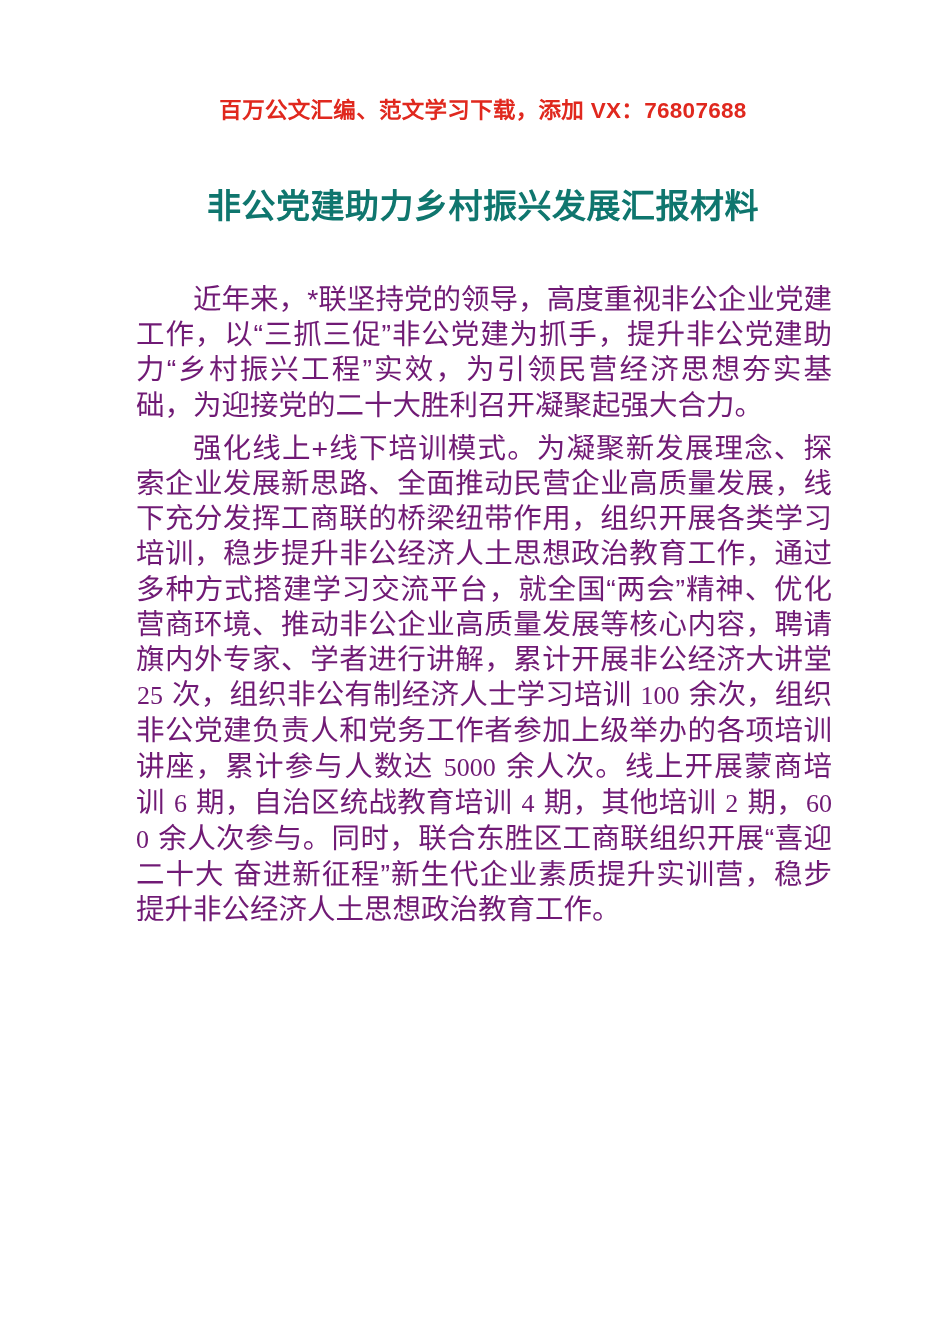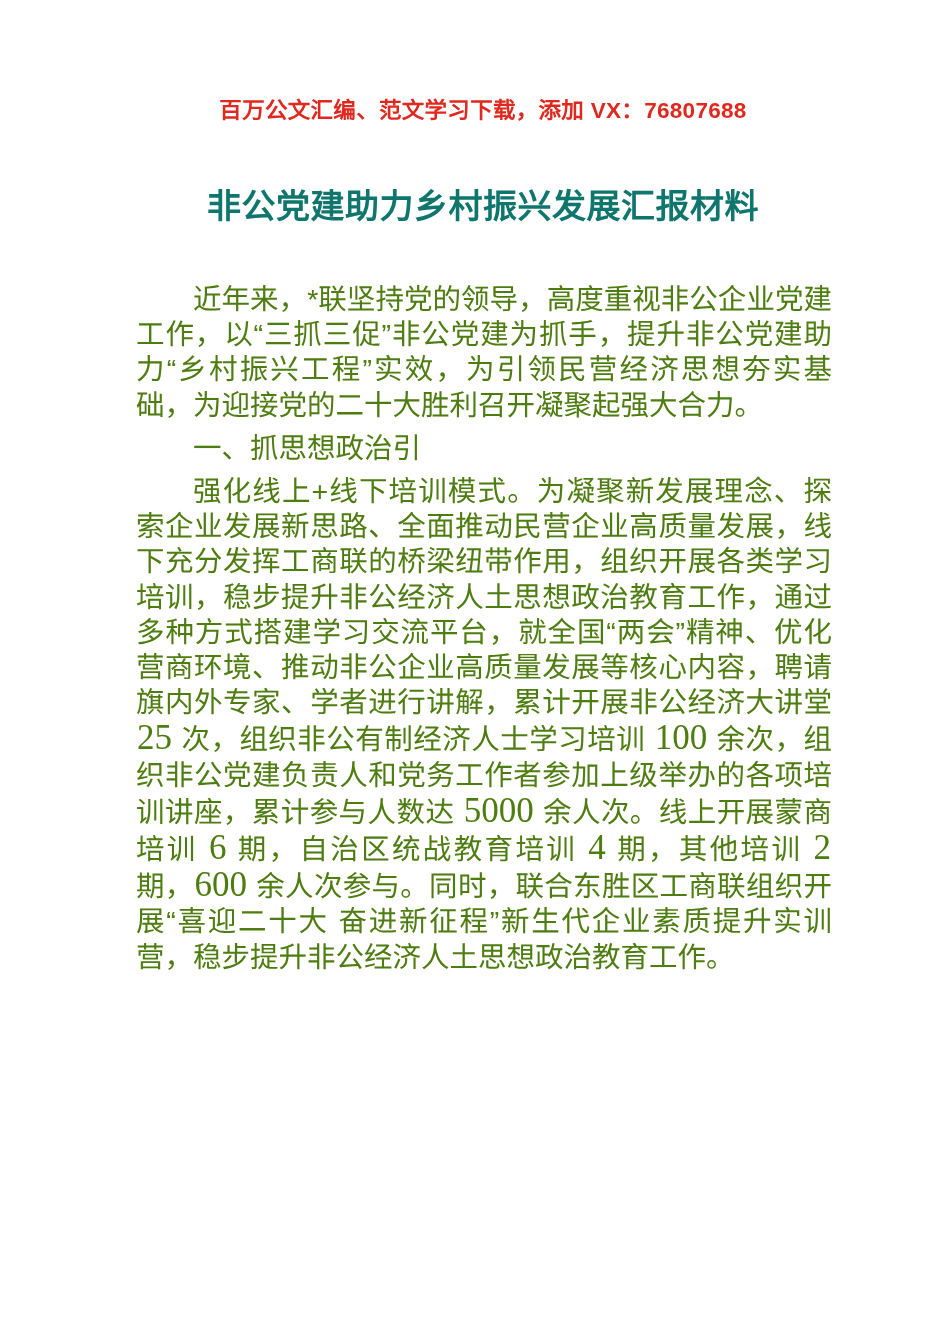--- a/index.html
+++ b/index.html
@@ -60,53 +60,52 @@
     left: 120px;
     width: 712px;
   }
 
   .para {
     font-size: 28.5px;
     line-height: 35.2px;
     text-align: justify;
     text-justify: inter-ideograph;
     letter-spacing: 0px;
-    color: #4d7c0f;
+    color: #701a75;
     word-break: break-all;
   }
 
   .para.indent {
     text-indent: 2em;
   }
 
   .para.heading-line {
     text-indent: 2em;
   }
 
   
   .num {
     font-family: "Liberation Serif", "DejaVu Serif", serif;
-    font-size: 35px;
+    font-size: 26px;
     padding: 0 1px;
   }
 </style>
 </head>
 <body>
 
 <div class="page">
 
   <div class="promo-header">百万公文汇编、范文学习下载，添加 VX：76807688</div>
 
   <h1 class="doc-title">非公党建助力乡村振兴发展汇报材料</h1>
 
   <div class="doc-body">
 
     <p class="para indent">近年来，*联坚持党的领导，高度重视非公企业党建工作，以“三抓三促”非公党建为抓手，提升非公党建助力“乡村振兴工程”实效，为引领民营经济思想夯实基础，为迎接党的二十大胜利召开凝聚起强大合力。</p>
 
-    <p class="para heading-line">一、抓思想政治引</p>
 
     <p class="para indent">强化线上+线下培训模式。为凝聚新发展理念、探索企业发展新思路、全面推动民营企业高质量发展，线下充分发挥工商联的桥梁纽带作用，组织开展各类学习培训，稳步提升非公经济人土思想政治教育工作，通过多种方式搭建学习交流平台，就全国“两会”精神、优化营商环境、推动非公企业高质量发展等核心内容，聘请旗内外专家、学者进行讲解，累计开展非公经济大讲堂 <span class="num">25</span> 次，组织非公有制经济人士学习培训 <span class="num">100</span> 余次，组织非公党建负责人和党务工作者参加上级举办的各项培训讲座，累计参与人数达 <span class="num">5000</span> 余人次。线上开展蒙商培训 <span class="num">6</span> 期，自治区统战教育培训 <span class="num">4</span> 期，其他培训 <span class="num">2</span> 期，<span class="num">600</span> 余人次参与。同时，联合东胜区工商联组织开展“喜迎二十大 奋进新征程”新生代企业素质提升实训营，稳步提升非公经济人土思想政治教育工作。</p>
 
 
 
   </div>
 
 </div>
 
 </body></html>

